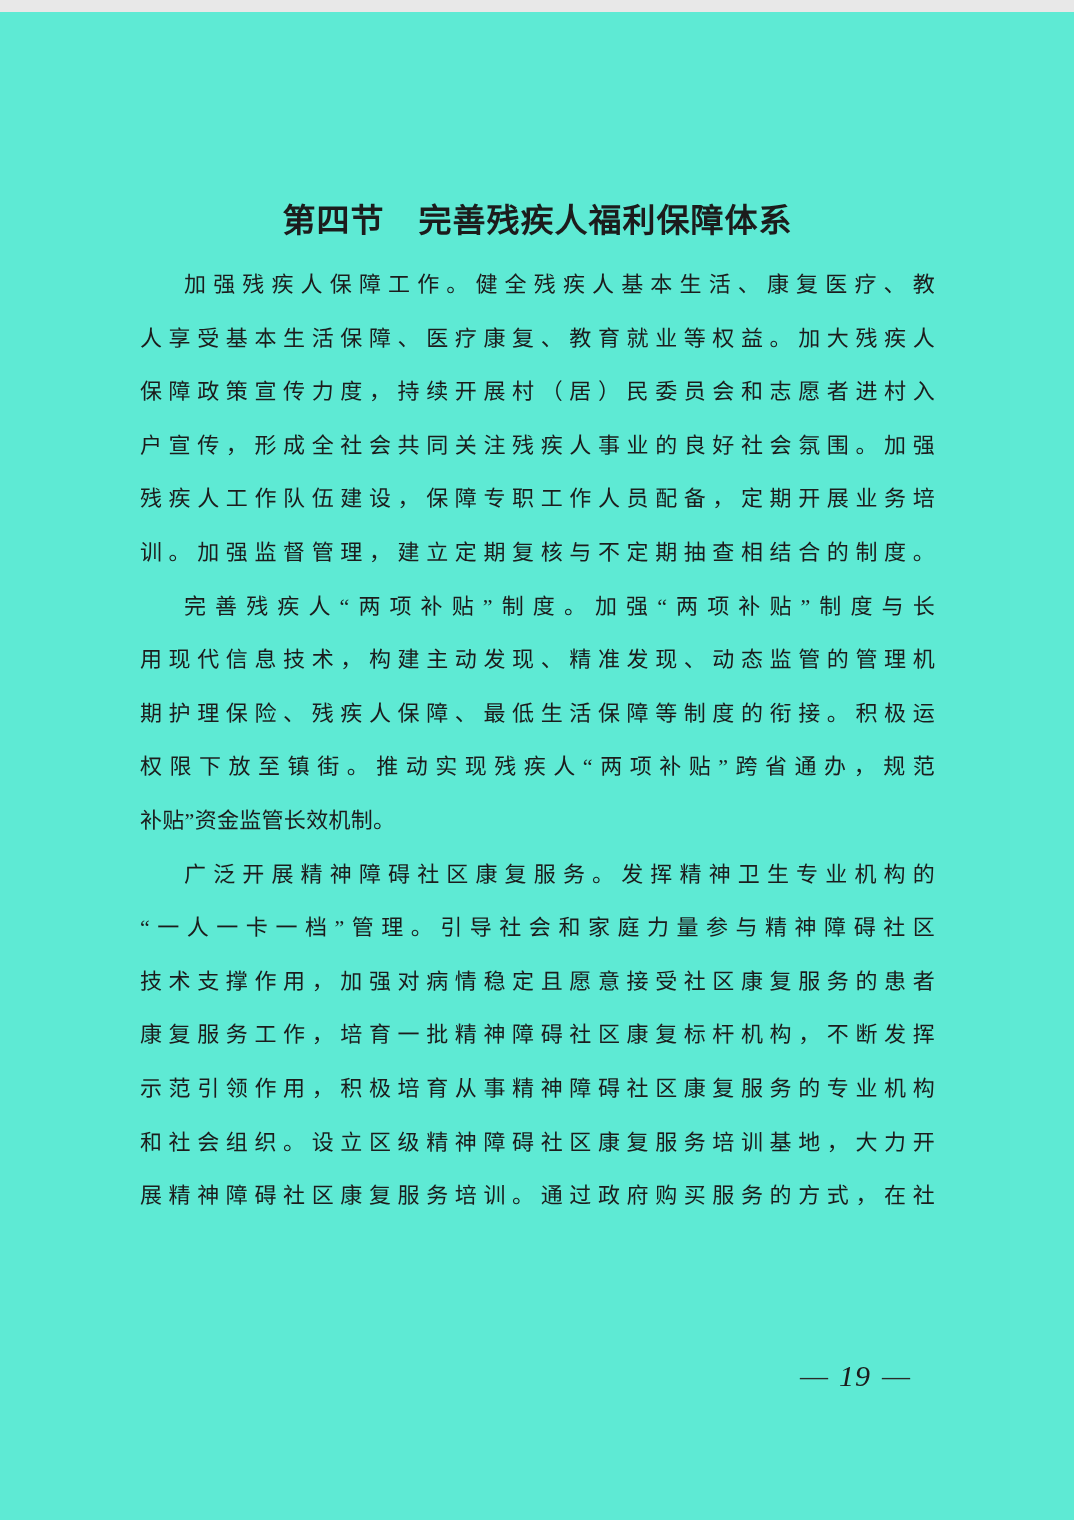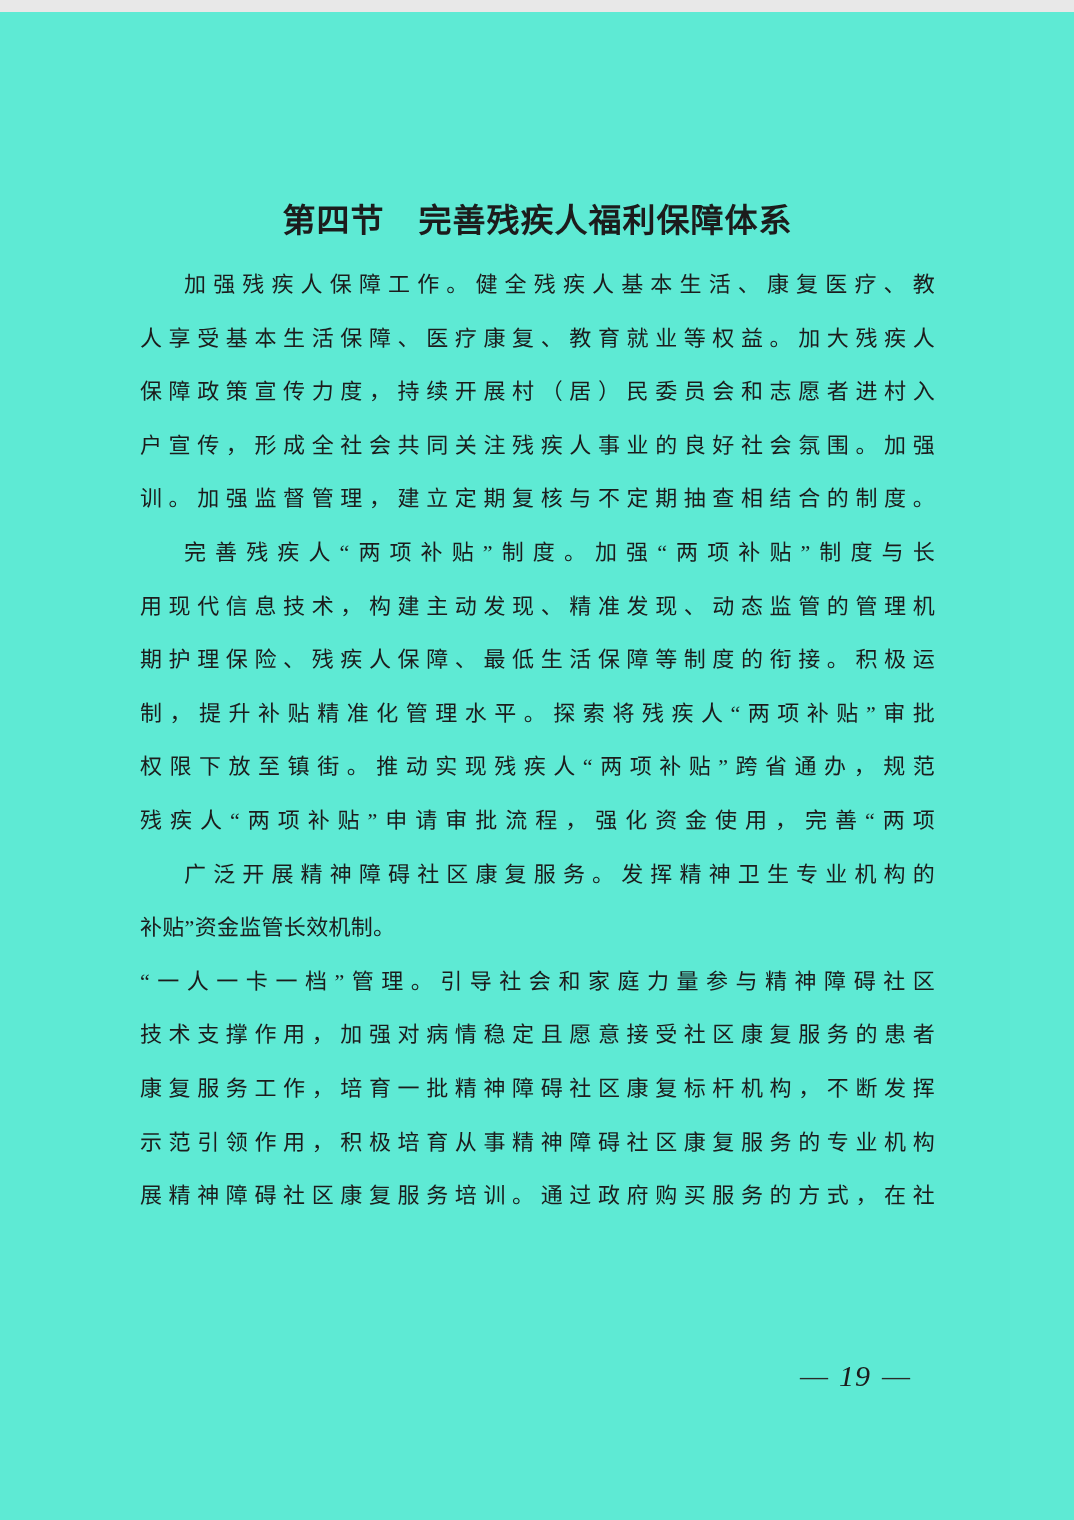--- a/index.html
+++ b/index.html
@@ -75,33 +75,33 @@
 <body>
 
 <div class="page">
   <div class="content">
     <h1 class="doc-title">第四节　完善残疾人福利保障体系</h1>
     <div class="body-lines">
         <div class="line indent justify">加强残疾人保障工作。健全残疾人基本生活、康复医疗、教</div>
         <div class="line justify">人享受基本生活保障、医疗康复、教育就业等权益。加大残疾人</div>
         <div class="line justify">保障政策宣传力度，持续开展村（居）民委员会和志愿者进村入</div>
         <div class="line justify">户宣传，形成全社会共同关注残疾人事业的良好社会氛围。加强</div>
+        <div class="line justify">残疾人工作队伍建设，保障专职工作人员配备，定期开展业务培</div>
         <div class="line justify">训。加强监督管理，建立定期复核与不定期抽查相结合的制度。</div>
         <div class="line indent justify">完善残疾人“两项补贴”制度。加强“两项补贴”制度与长</div>
         <div class="line justify">用现代信息技术，构建主动发现、精准发现、动态监管的管理机</div>
         <div class="line justify">期护理保险、残疾人保障、最低生活保障等制度的衔接。积极运</div>
-        <div class="line justify">制，提升补贴精准化管理水平。探索将残疾人“两项补贴”审批</div>
         <div class="line justify">权限下放至镇街。推动实现残疾人“两项补贴”跨省通办，规范</div>
-        <div class="line justify">残疾人“两项补贴”申请审批流程，强化资金使用，完善“两项</div>
+        <div class="line">补贴”资金监管长效机制。</div>
         <div class="line indent justify">广泛开展精神障碍社区康复服务。发挥精神卫生专业机构的</div>
-        <div class="line">补贴”资金监管长效机制。</div>
         <div class="line justify">“一人一卡一档”管理。引导社会和家庭力量参与精神障碍社区</div>
         <div class="line justify">技术支撑作用，加强对病情稳定且愿意接受社区康复服务的患者</div>
         <div class="line justify">康复服务工作，培育一批精神障碍社区康复标杆机构，不断发挥</div>
         <div class="line justify">示范引领作用，积极培育从事精神障碍社区康复服务的专业机构</div>
+        <div class="line justify">和社会组织。设立区级精神障碍社区康复服务培训基地，大力开</div>
         <div class="line justify">展精神障碍社区康复服务培训。通过政府购买服务的方式，在社</div>
       </div>
   </div>
 
   <div class="page-footer">
     <span class="dash">—</span>
     <span class="num">19</span>
     <span class="dash">—</span>
   </div>
 </div>

